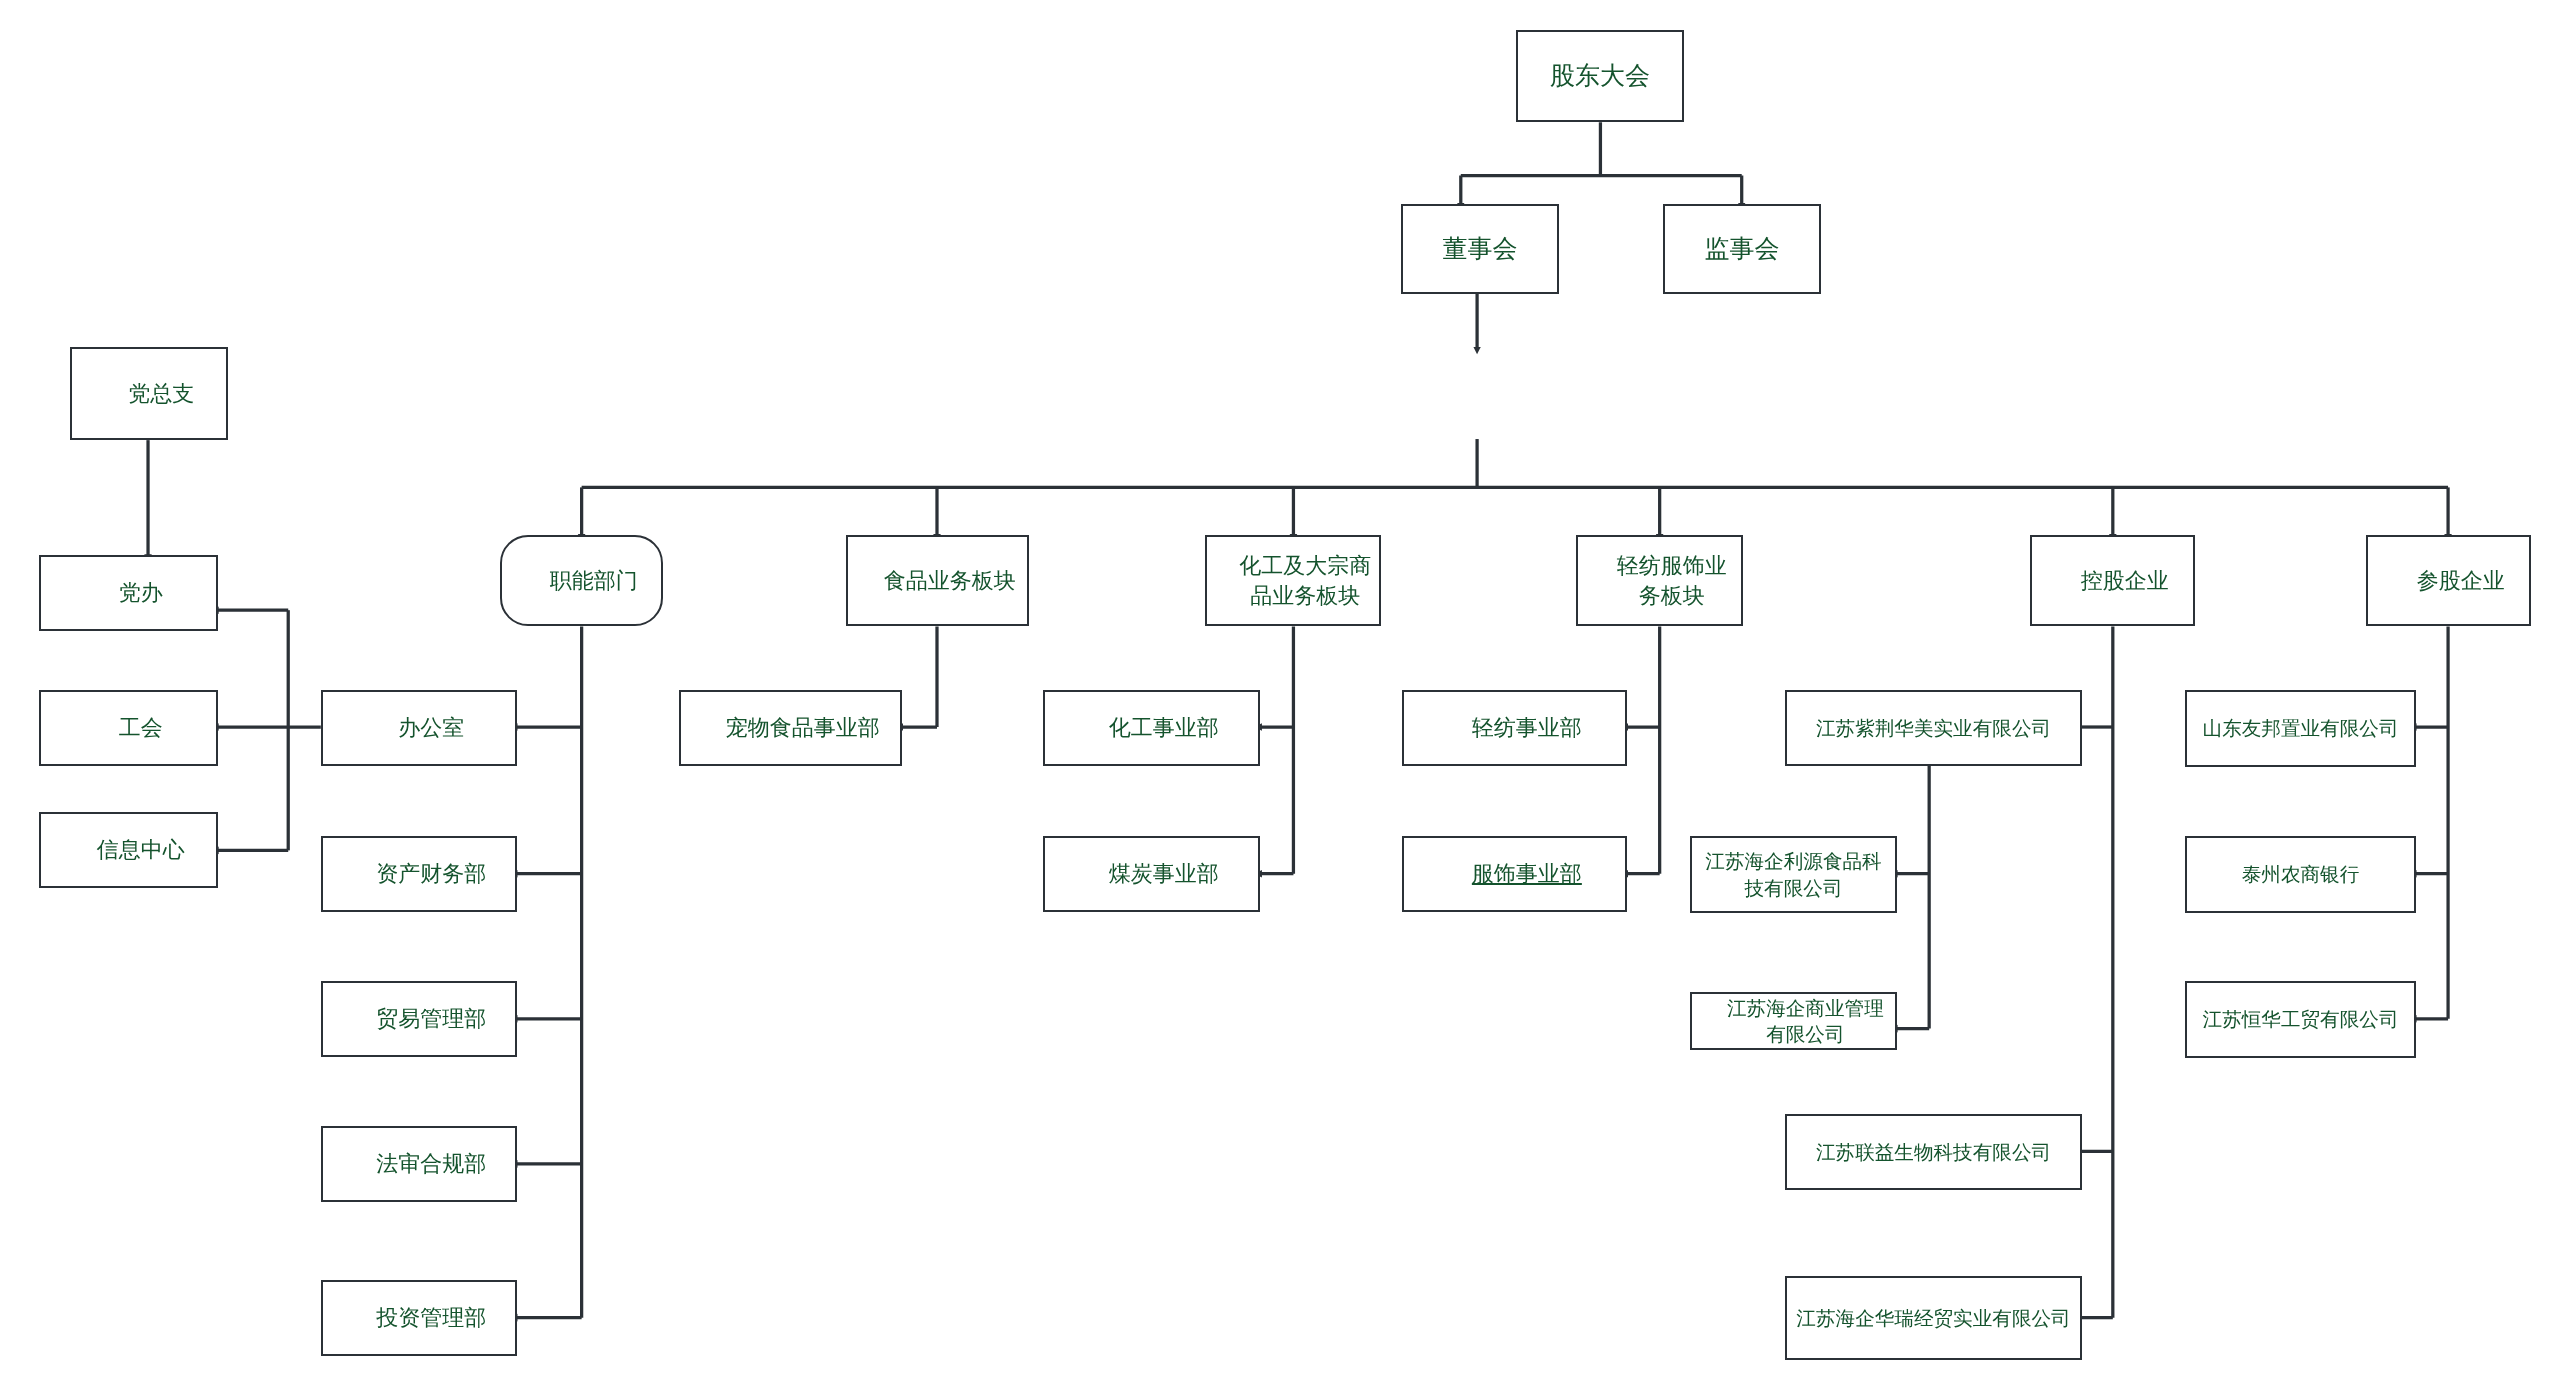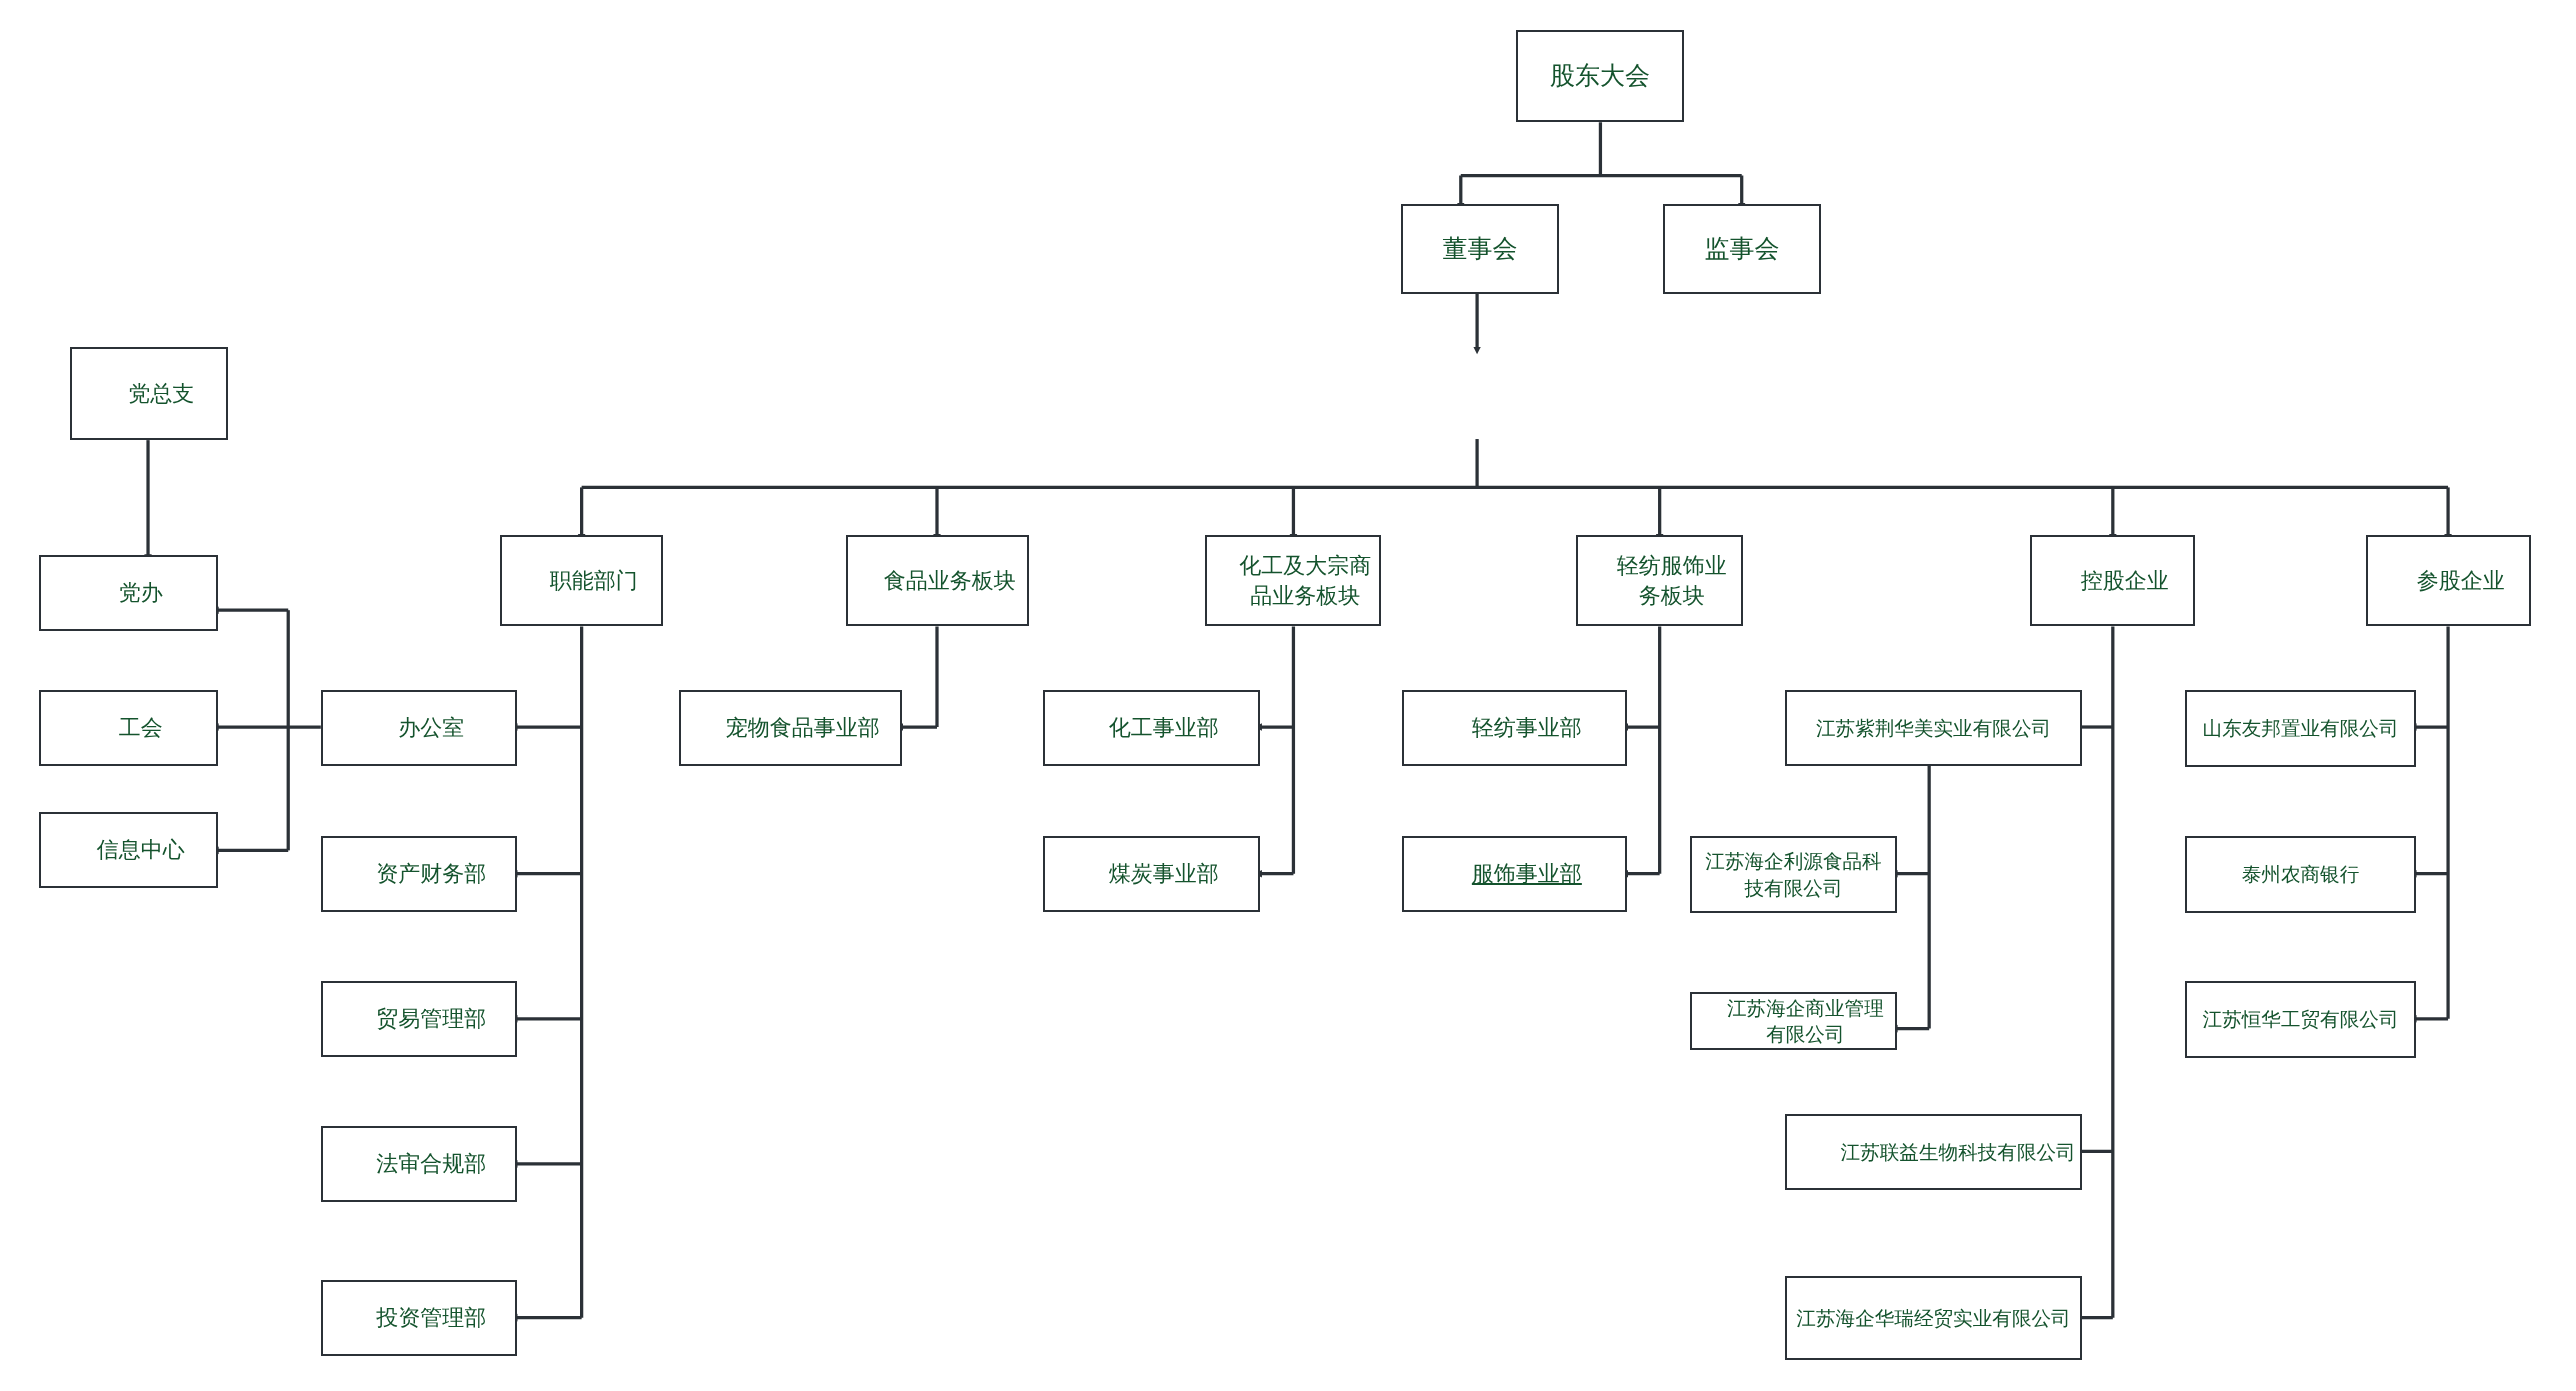--- a/index.html
+++ b/index.html
@@ -103,21 +103,21 @@
   <div class="node f-md" style="left:39px;top:555px;width:179px;height:76px;">
     <span>党办</span>
   </div>
   <div class="node f-md" style="left:39px;top:690px;width:179px;height:76px;">
     <span>工会</span>
   </div>
   <div class="node f-md" style="left:39px;top:812px;width:179px;height:76px;">
     <span>信息中心</span>
   </div>
 
-  <div class="node f-md" style="left:500px;top:535px;width:163px;height:91px;">
+  <div class="node f-md" style="left:500px;top:535px;width:163px;height:91px;border-radius:28px;">
     <span>职能部门</span>
   </div>
   <div class="node f-md" style="left:846px;top:535px;width:183px;height:91px;">
     <span>食品业务板块</span>
   </div>
   <div class="node f-md" style="left:1205px;top:535px;width:176px;height:91px;">
     <span>化工及大宗商品业务板块</span>
   </div>
   <div class="node f-md" style="left:1576px;top:535px;width:167px;height:91px;">
     <span>轻纺服饰业务板块</span>
@@ -163,21 +163,21 @@
 
   <div class="node f-sm" style="left:1785px;top:690px;width:297px;height:76px;">
     <span>江苏紫荆华美实业有限公司</span>
   </div>
   <div class="node f-sm" style="left:1690px;top:836px;width:207px;height:77px;">
     <span>江苏海企利源食品科技有限公司</span>
   </div>
   <div class="node f-sm" style="left:1690px;top:992px;width:207px;height:58px;padding-left:28px;">
     <span>江苏海企商业管理有限公司</span>
   </div>
-  <div class="node f-sm" style="left:1785px;top:1114px;width:297px;height:76px;justify-content:flex-end;">
+  <div class="node f-sm" style="left:1785px;top:1114px;width:297px;height:76px;">
     <span>江苏联益生物科技有限公司</span>
   </div>
   <div class="node f-sm" style="left:1785px;top:1276px;width:297px;height:84px;">
     <span>江苏海企华瑞经贸实业有限公司</span>
   </div>
 
   <div class="node f-sm" style="left:2185px;top:690px;width:231px;height:77px;">
     <span>山东友邦置业有限公司</span>
   </div>
   <div class="node f-sm" style="left:2185px;top:836px;width:231px;height:77px;">

